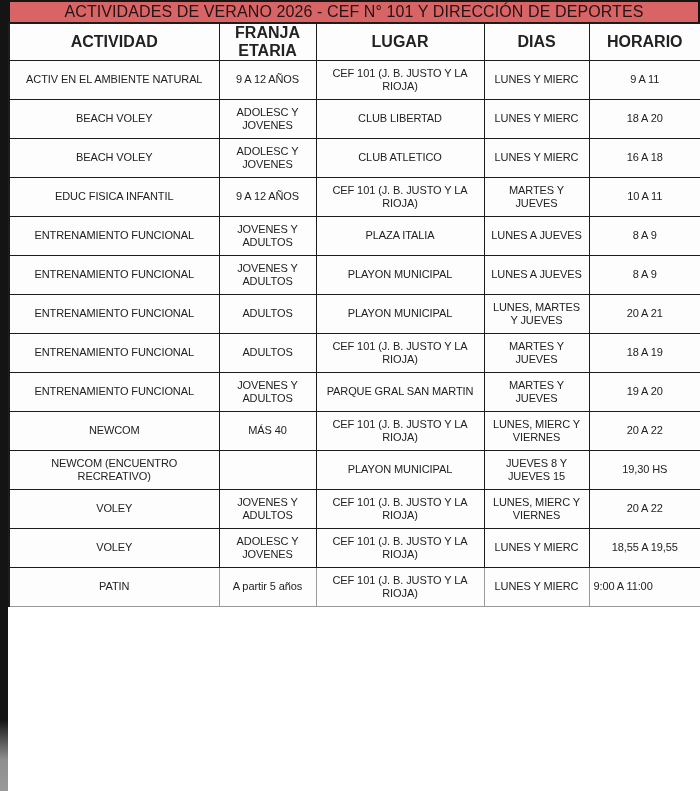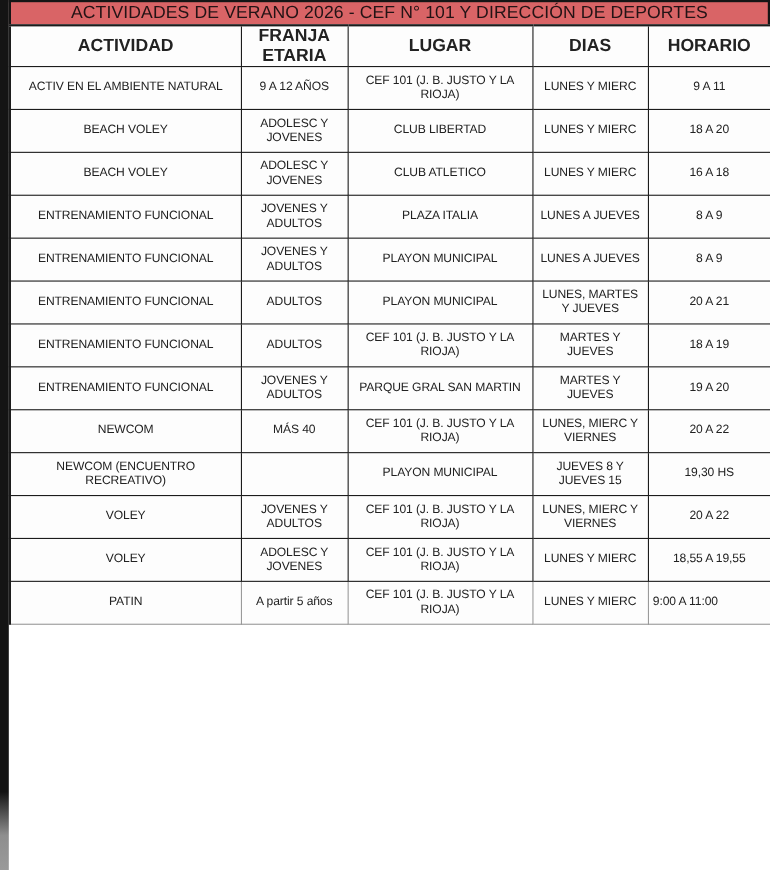--- a/index.html
+++ b/index.html
@@ -123,20 +123,29 @@
           </tr>
           <tr>
             <td class="cell-actividad">BEACH VOLEY</td>
             <td class="cell-franja">ADOLESC Y
 JOVENES</td>
             <td class="cell-lugar">CLUB ATLETICO</td>
             <td class="cell-dias">LUNES Y MIERC</td>
             <td class="cell-horario">16 A 18</td>
           </tr>
           <tr>
+            <td class="cell-actividad">EDUC FISICA INFANTIL</td>
+            <td class="cell-franja">9 A 12 AÑOS</td>
+            <td class="cell-lugar">CEF 101 (J. B. JUSTO Y LA
+RIOJA)</td>
+            <td class="cell-dias">MARTES Y
+JUEVES</td>
+            <td class="cell-horario">10 A 11</td>
+          </tr>
+          <tr>
             <td class="cell-actividad">ENTRENAMIENTO FUNCIONAL</td>
             <td class="cell-franja">JOVENES Y
 ADULTOS</td>
             <td class="cell-lugar">PLAZA ITALIA</td>
             <td class="cell-dias">LUNES A JUEVES</td>
             <td class="cell-horario">8 A 9</td>
           </tr>
           <tr>
             <td class="cell-actividad">ENTRENAMIENTO FUNCIONAL</td>
             <td class="cell-franja">JOVENES Y

